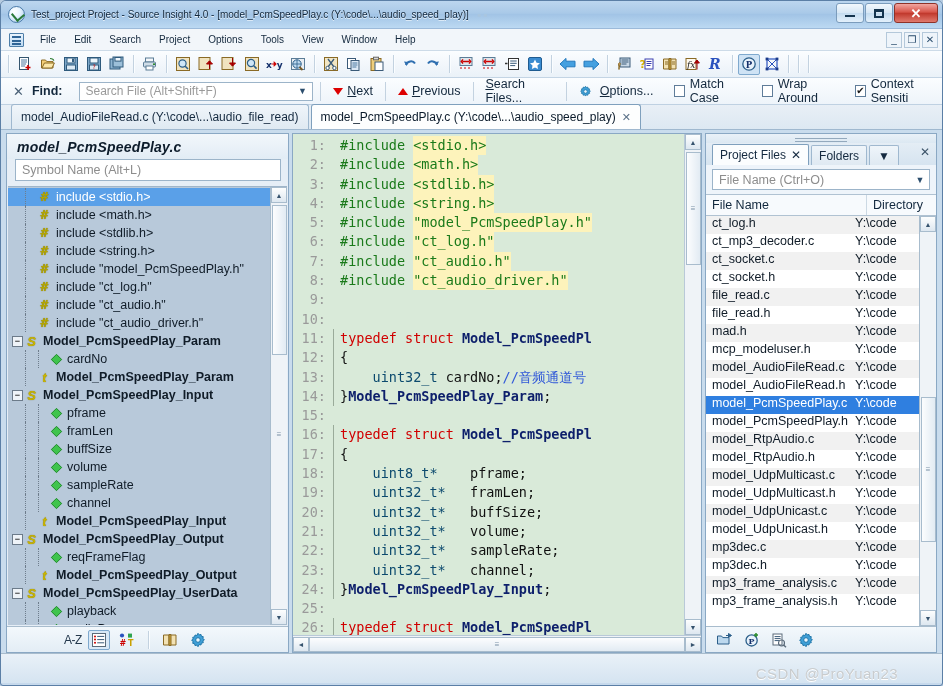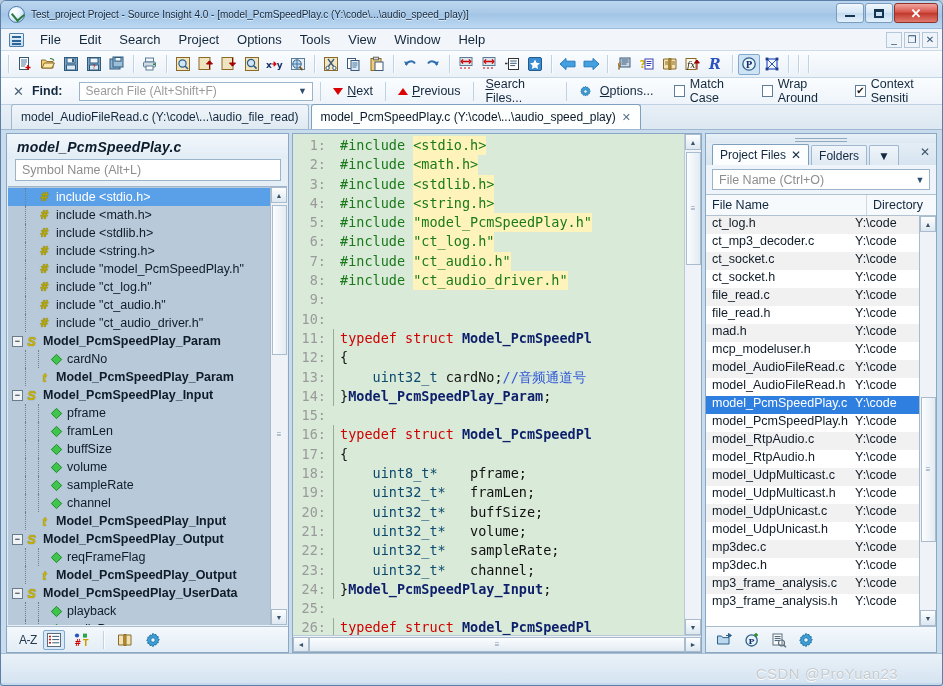--- a/index.html
+++ b/index.html
@@ -62,21 +62,21 @@
   .menu-app-icon{
     width:15px;height:14px;margin:0 7px 0 8px;flex:none;
     background: linear-gradient(180deg,#eaf4fd,#bcd9f2);
     border:1px solid #4d7ea8; border-radius:1px; position:relative;
   }
   .menu-app-icon:after{
     content:""; position:absolute; left:2px; top:2px; right:2px; height:2px;
     background:#2f6496; box-shadow:0 4px 0 #2f6496, 0 7px 0 #2f6496;
   }
   .menu-item {
-    font-size: 13px; color: #13283d; padding: 2px 9px; cursor: default;
+    font-size: 10px; color: #13283d; padding: 2px 9px; cursor: default;
   }
   .mdi-btns { position:absolute; right:4px; display:flex; gap:2px; }
   .mdi-b { width:16px; height:16px; border:1px solid #b4c8da; background:#eef4fa;
            font-size:10px; color:#2b4d6d; display:flex;align-items:center;justify-content:center;}
   
   .toolbar {
     height: 27px; background: linear-gradient(180deg,#fbfdff 0%, #eaf1f8 100%);
     border-bottom: 1px solid #c3d4e4;
     display: flex; align-items: center; padding-left: 3px; gap: 1px;
   }
@@ -202,21 +202,21 @@
   .vs-thumb{
     width:15px; background:linear-gradient(90deg,#fcfdfe,#e2ebf3);
     border:1px solid #a8bccd; margin-top:1px; position:absolute;
     display:flex;align-items:center;justify-content:center; color:#7d93a8; font-size:8px;
   }
   .lp-foot{
     height:26px; background:linear-gradient(180deg,#f3f8fc,#e3edf5);
     border-top:1px solid #a8bccd; display:flex; align-items:center;
     padding-left:12px; gap:6px;
   }
-  .az-lbl{ font-size:12px; color:#24384c; letter-spacing:-.5px; }
+  .az-lbl{ font-size:12px; color:#24384c; letter-spacing:-.5px;margin-left:45px; }
   .fbtn{ width:22px;height:20px;border:1px solid transparent;border-radius:2px;
          display:flex;align-items:center;justify-content:center; cursor:default;}
   .fbtn.on{ border-color:#7fa9ce; background:#d9e9f7;}
   
   .codewrap{
     flex:1; margin:3px 0 0 3px; background:#fff;
     border:1px solid #8aa8c4; display:flex; flex-direction:column; min-width:0;
   }
   .codearea{ flex:1; display:flex; min-height:0; background:#d9ead9; position:relative;}
   .code{

